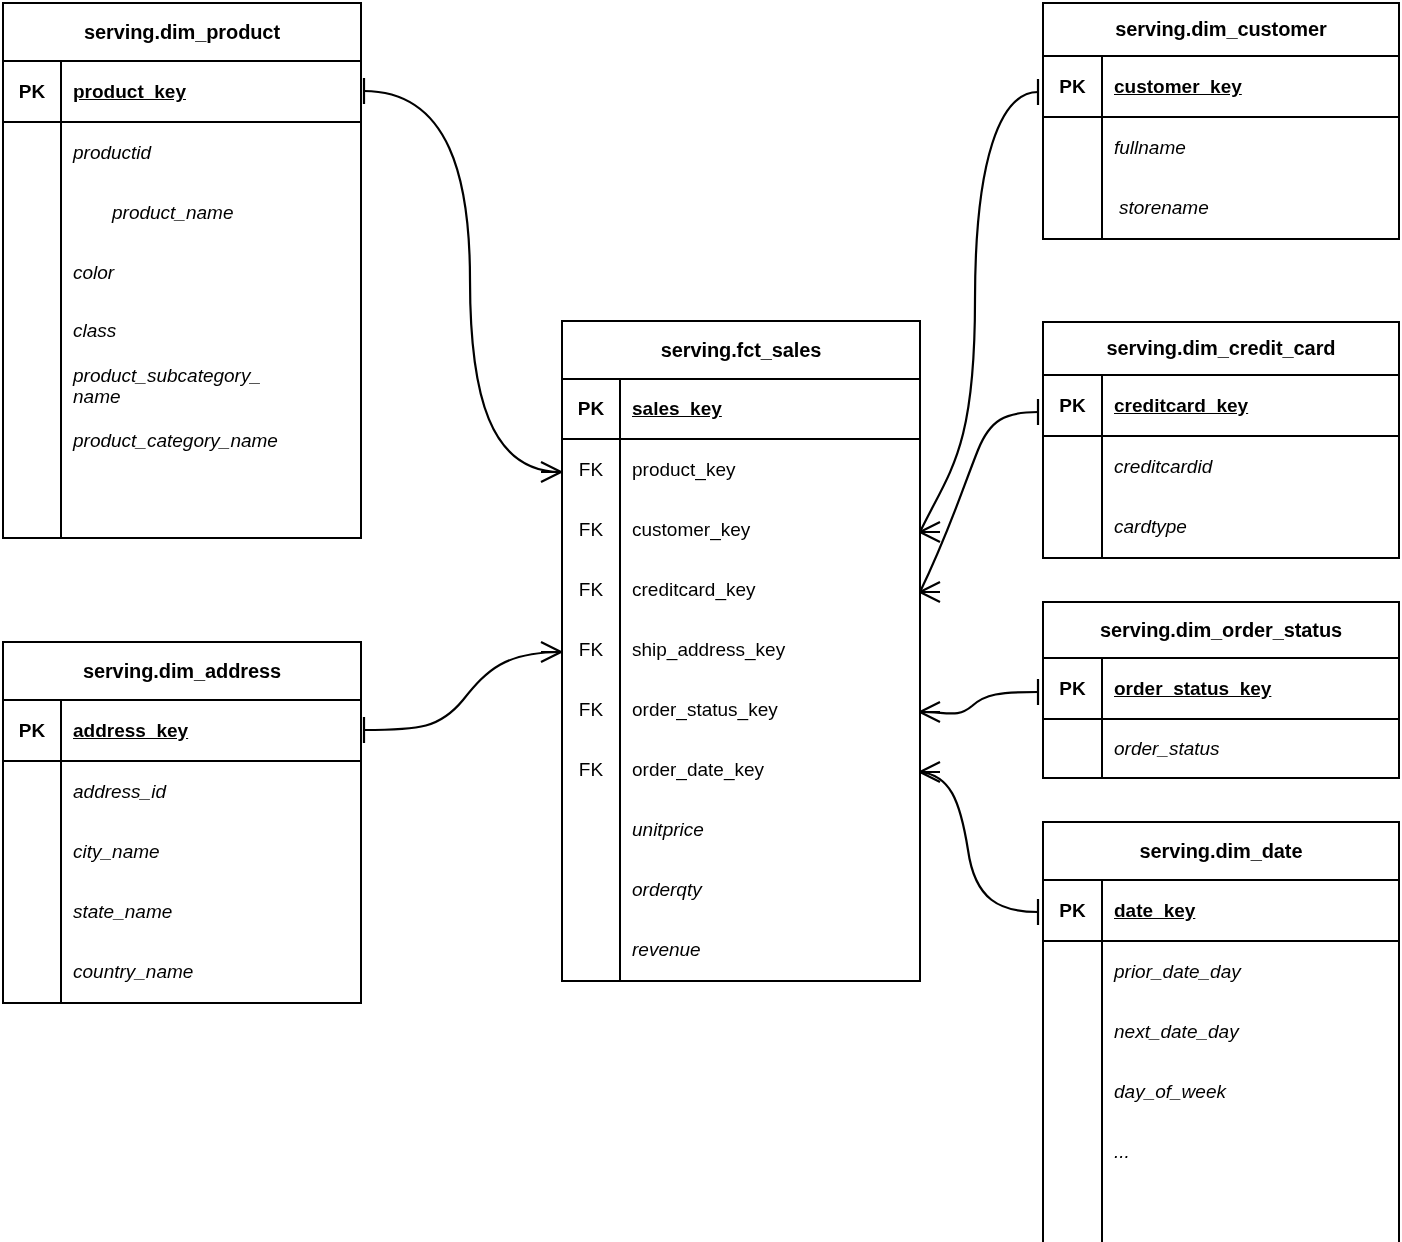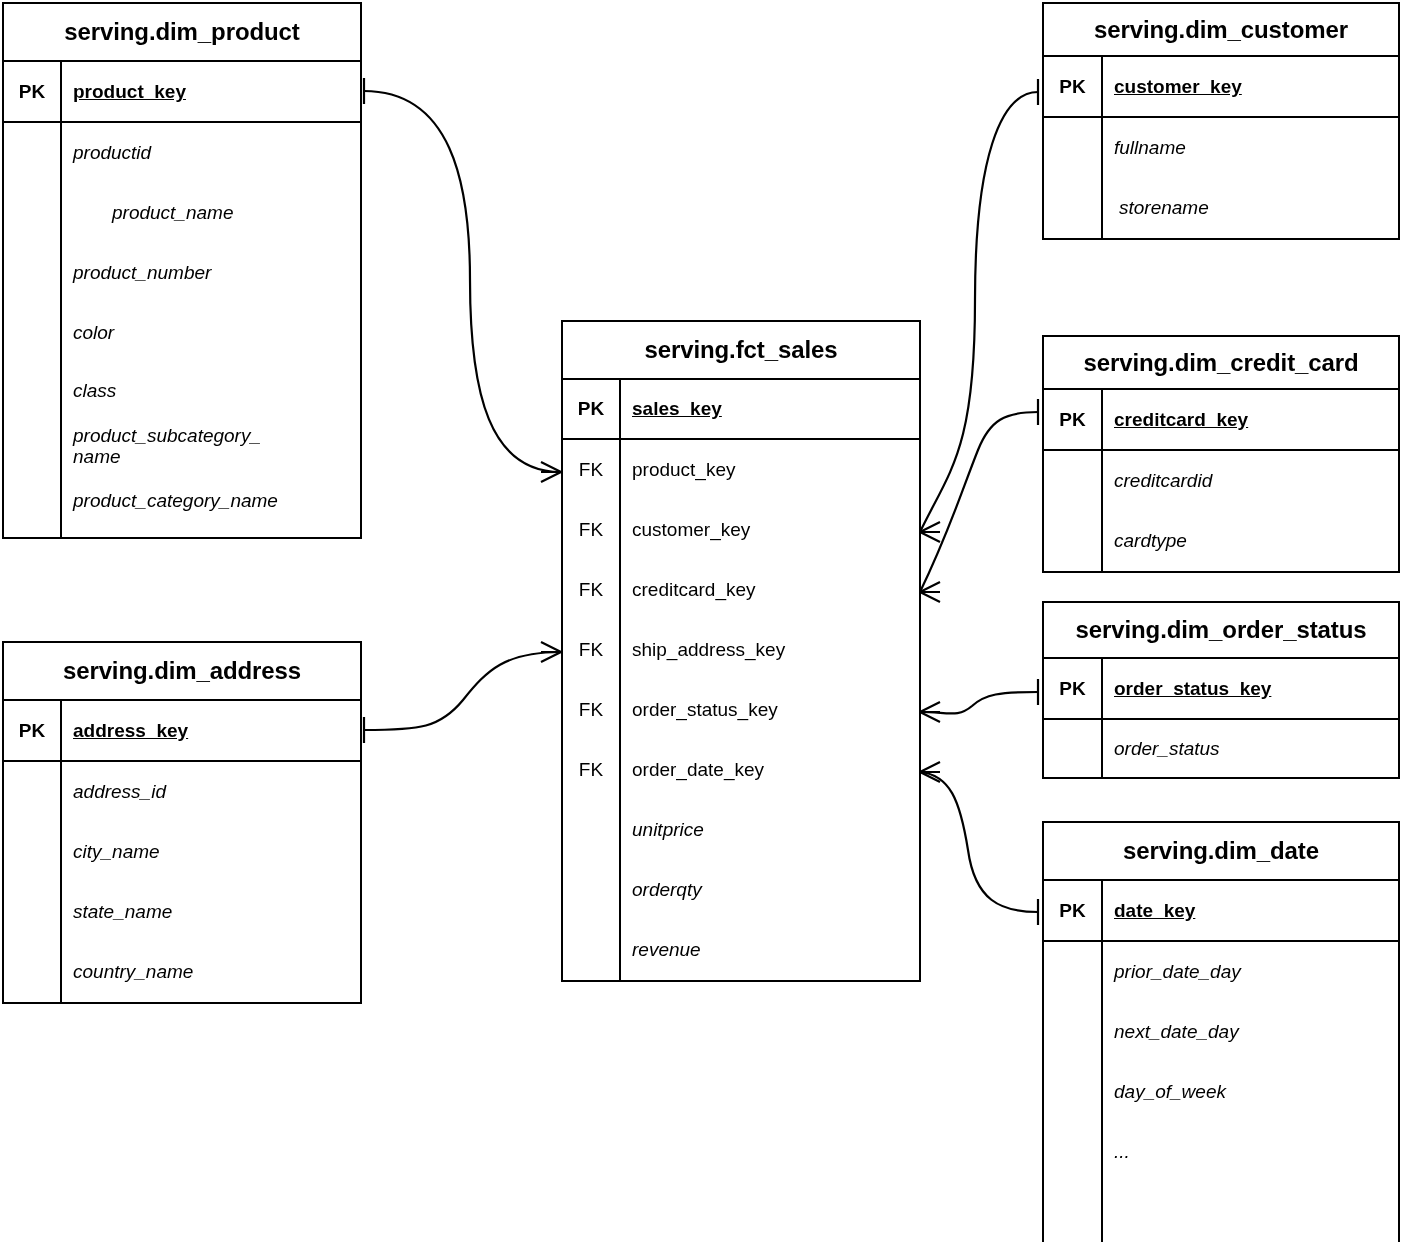--- a/index.html
+++ b/index.html
@@ -20,21 +20,21 @@
     box-sizing: border-box;
     border: 2px solid #000000;
     background: #ffffff;
     display: flex;
     flex-direction: column;
     z-index: 2;
   }
   .entity-title {
     box-sizing: border-box;
     font-weight: bold;
-    font-size: 24px;
+    font-size: 20px;
     color: #000000;
     text-align: center;
     display: flex;
     align-items: center;
     justify-content: center;
     border-bottom: 2px solid #000000;
     letter-spacing: -0.1px;
   }
   .erow {
     box-sizing: border-box;
@@ -169,21 +169,20 @@
     <div class="entity-title" style="height:58px;">serving.dim_product</div>
     <div class="erow pk-row" style="height:61px;">
       <div class="key-cell pk" style="width:58px;">PK</div>
       <div class="name-cell key-name">product_key</div>
     </div>
     <div class="fields-block">
       <div class="fields-gutter" style="width:58px;"></div>
       <div class="fields-list">
         <div class="field-item" style="height:60px;">productid</div>
         <div class="field-item" style="height:60px;margin-left:39px;">product_name</div>
-        <div class="field-item" style="height:60px;">product_number</div>
         <div class="field-item" style="height:60px;">color</div>
         <div class="field-item" style="height:56px;">class</div>
         <div class="field-item wrapped" style="height:56px; white-space:pre;">product_subcategory_
 name</div>
         <div class="field-item" style="height:52px;">product_category_name</div>
       </div>
     </div>
   </div>
 
   <div class="entity" style="left:2px; top:641px; width:360px; height:363px;">
@@ -251,21 +250,21 @@
     </div>
     <div class="fields-block">
       <div class="fields-gutter" style="width:59px;"></div>
       <div class="fields-list">
         <div class="field-item" style="height:60px;">fullname</div>
         <div class="field-item" style="height:60px;padding-left:16px;">storename</div>
       </div>
     </div>
   </div>
 
-  <div class="entity" style="left:1042px; top:335px; width:358px; height:238px;">
+  <div class="entity" style="left:1042px; top:321px; width:358px; height:238px;">
     <div class="entity-title" style="height:58px;">serving.dim_credit_card</div>
     <div class="erow pk-row" style="height:61px;">
       <div class="key-cell pk" style="width:59px;">PK</div>
       <div class="name-cell key-name">creditcard_key</div>
     </div>
     <div class="fields-block">
       <div class="fields-gutter" style="width:59px;"></div>
       <div class="fields-list">
         <div class="field-item" style="height:60px;">creditcardid</div>
         <div class="field-item" style="height:60px;">cardtype</div>

